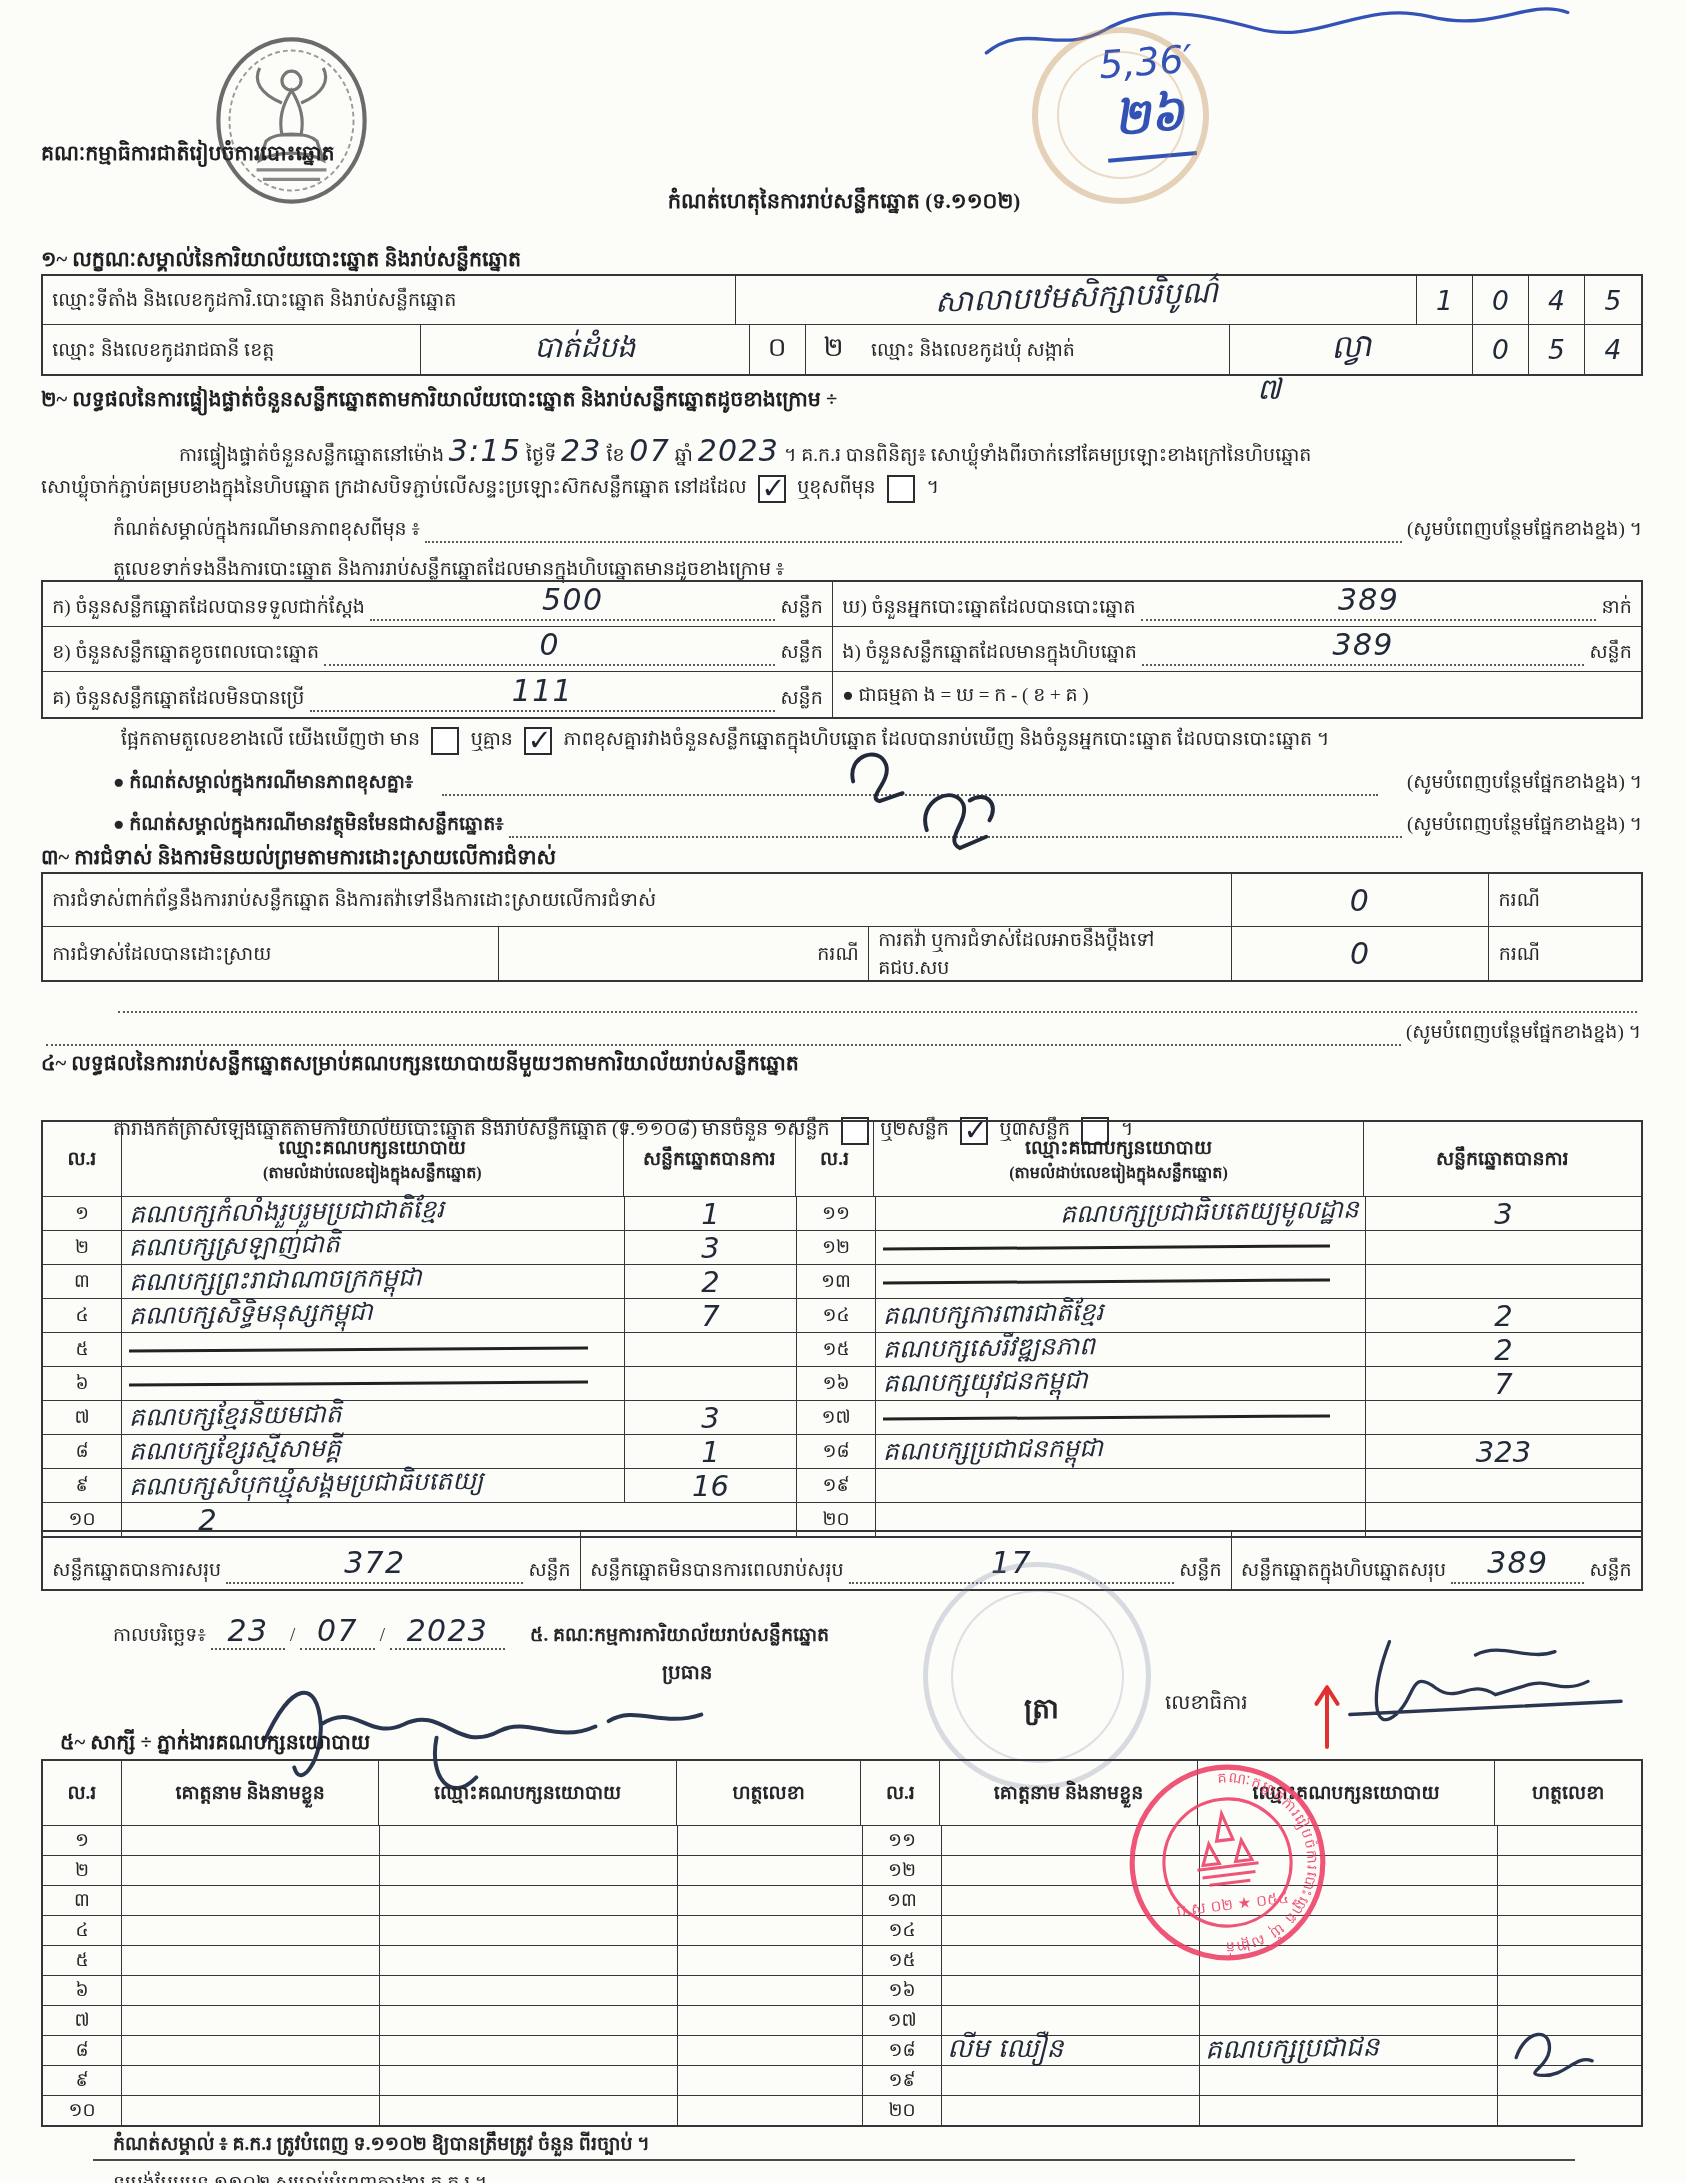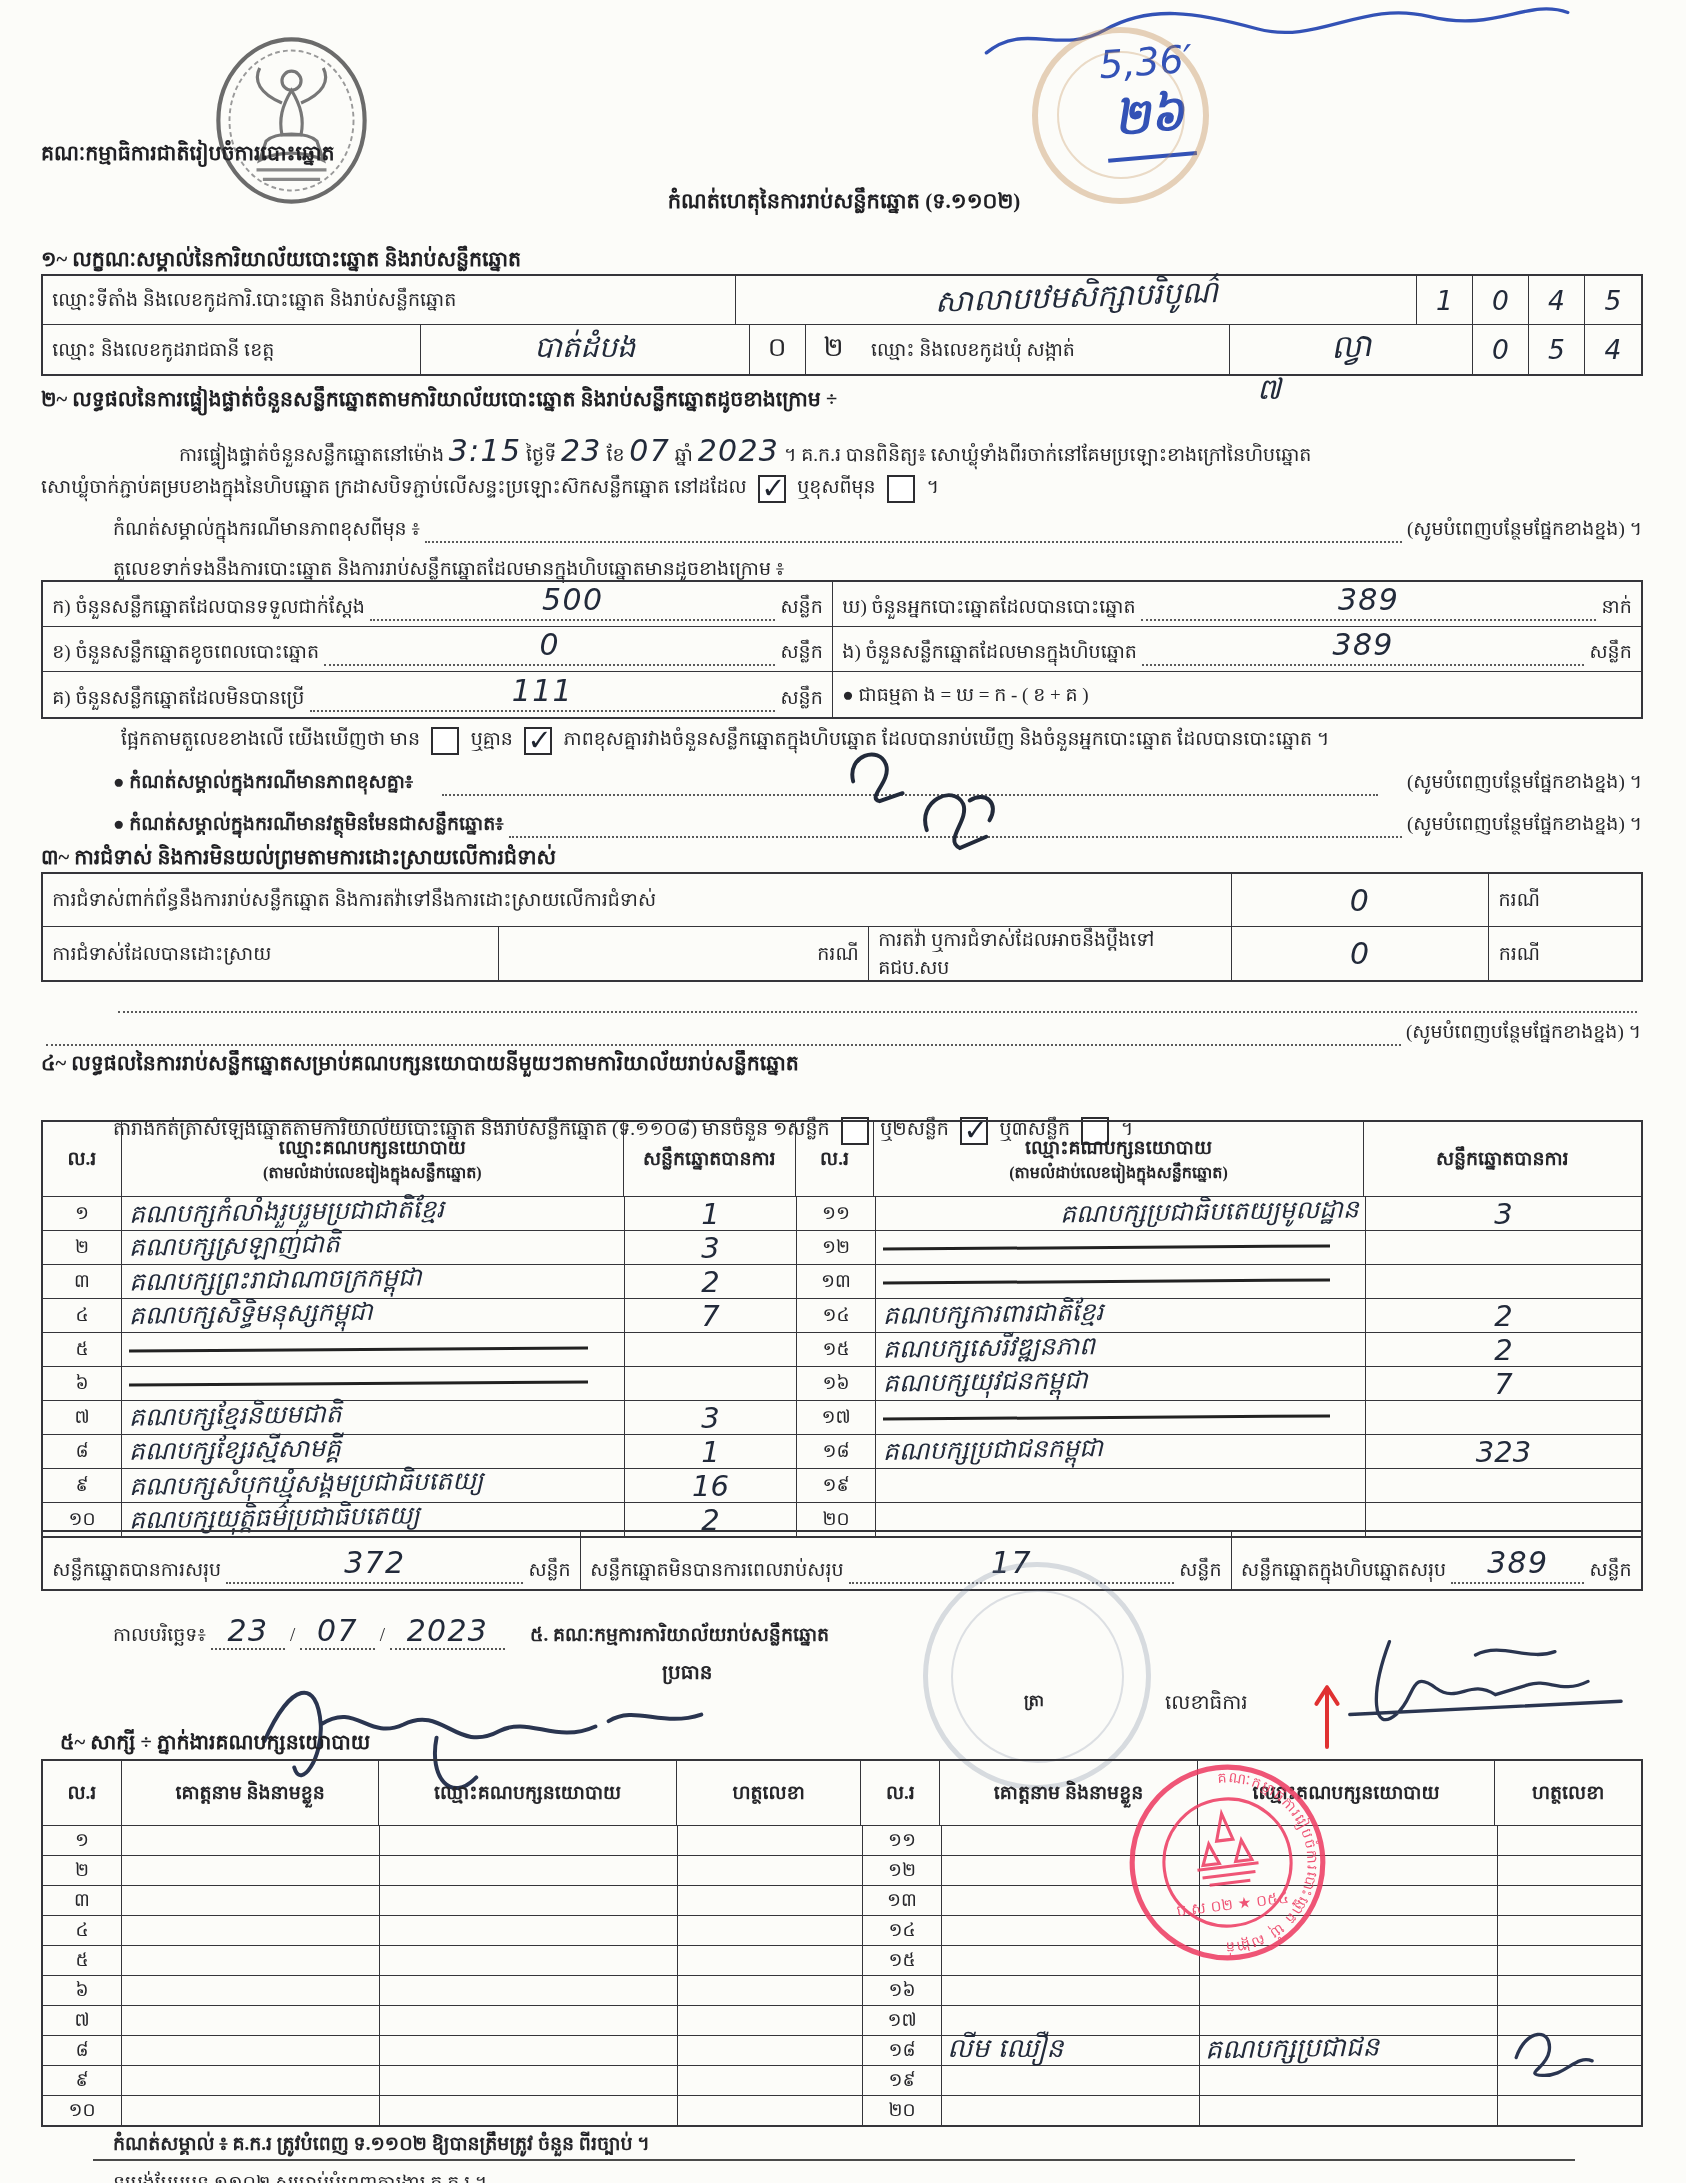--- a/index.html
+++ b/index.html
@@ -349,23 +349,20 @@
             <div class="c no p" style="width: 79px;">៩</div>
             <div class="c" style="width: 503px;">
               <span class="hw hwname">គណបក្សសំបុកឃ្មុំសង្គមប្រជាធិបតេយ្យ</span>
             </div>
             <div class="c vt" style="width: 171px;">
               <span class="hw" style="font-size: 29px;">16</span>
             </div>
           </div>
           <div class="t4row">
             <div class="c no p" style="width: 79px;">១០</div>
-            <div class="c" style="width: 503px;">
-              <span class="hw hwname">គណបក្សយុត្តិធម៌ប្រជាធិបតេយ្យ</span>
-            </div>
             <div class="c vt" style="width: 171px;">
               <span class="hw" style="font-size: 29px;">2</span>
             </div>
           </div>
         </div>
       <div id="t4-right" style="width:846px;">
           <div class="t4row">
             <div class="c no p" style="width: 79px;">១១</div>
             <div class="c" style="width: 490px; justify-content: flex-end;">
               <span class="hw hwname">គណបក្សប្រជាធិបតេយ្យមូលដ្ឋាន</span>
@@ -480,21 +477,21 @@
   </div>
 
   <div class="abs p b" style="left:662px;top:1658px;font-size:20px;">ប្រធាន</div>
   <svg class="abs" style="left:238px;top:1668px;" width="503" height="146" viewBox="0 0 760 220">
     <path d="M40 110 C80 20,120 15,125 85 C128 135,95 185,85 150 M125 85 C180 50,195 110,250 85 C310 55,330 130,395 95 C440 72,480 115,540 88 M300 105 C288 165,322 205,360 165 M560 80 C600 55,640 90,700 70" fill="none" stroke="#2a3550" stroke-width="6" stroke-linecap="round"></path>
   </svg>
 
   <div class="abs" style="left:923px;top:1562px;width:218px;height:218px;border:5.3px solid rgba(110,122,150,.26);border-radius:50%;">
     <div style="position:absolute;left:22.5px;top:22.5px;right:22.5px;bottom:22.5px;border:2.6px solid rgba(110,122,150,.22);border-radius:50%;"></div>
   </div>
-  <div class="abs p b" style="left:1024px;top:1689px;font-size:16px;">ត្រា</div>
+  <div class="abs p b" style="left:1024px;top:1689px;font-size:28px;">ត្រា</div>
   <div class="abs p" style="left:1165px;top:1688px;font-size:20px;white-space:nowrap;">លេខាធិការ</div>
   <svg class="abs" style="left:1310px;top:1615px;" width="331" height="146" viewBox="0 0 500 220">
     <path d="M120 40 C90 120,95 180,130 150 C160 125,150 80,190 110 C225 135,240 95,280 120 L330 105 C360 95,380 120,420 100 M250 60 C290 40,330 70,370 55 M60 150 L470 130" fill="none" stroke="#2a3550" stroke-width="5" stroke-linecap="round"></path>
   </svg>
 
   <div class="abs h" style="left:60px;top:1729px;">៥~ សាក្សី ÷ ភ្នាក់ងារគណបក្សនយោបាយ</div>
   <svg class="abs" style="left:1307px;top:1684px;" width="40" height="73" viewBox="0 0 60 110">
     <path d="M30 5 L30 95 M30 5 L14 30 M30 5 L46 30" fill="none" stroke="#e03131" stroke-width="6" stroke-linecap="round"></path>
   </svg>
 

